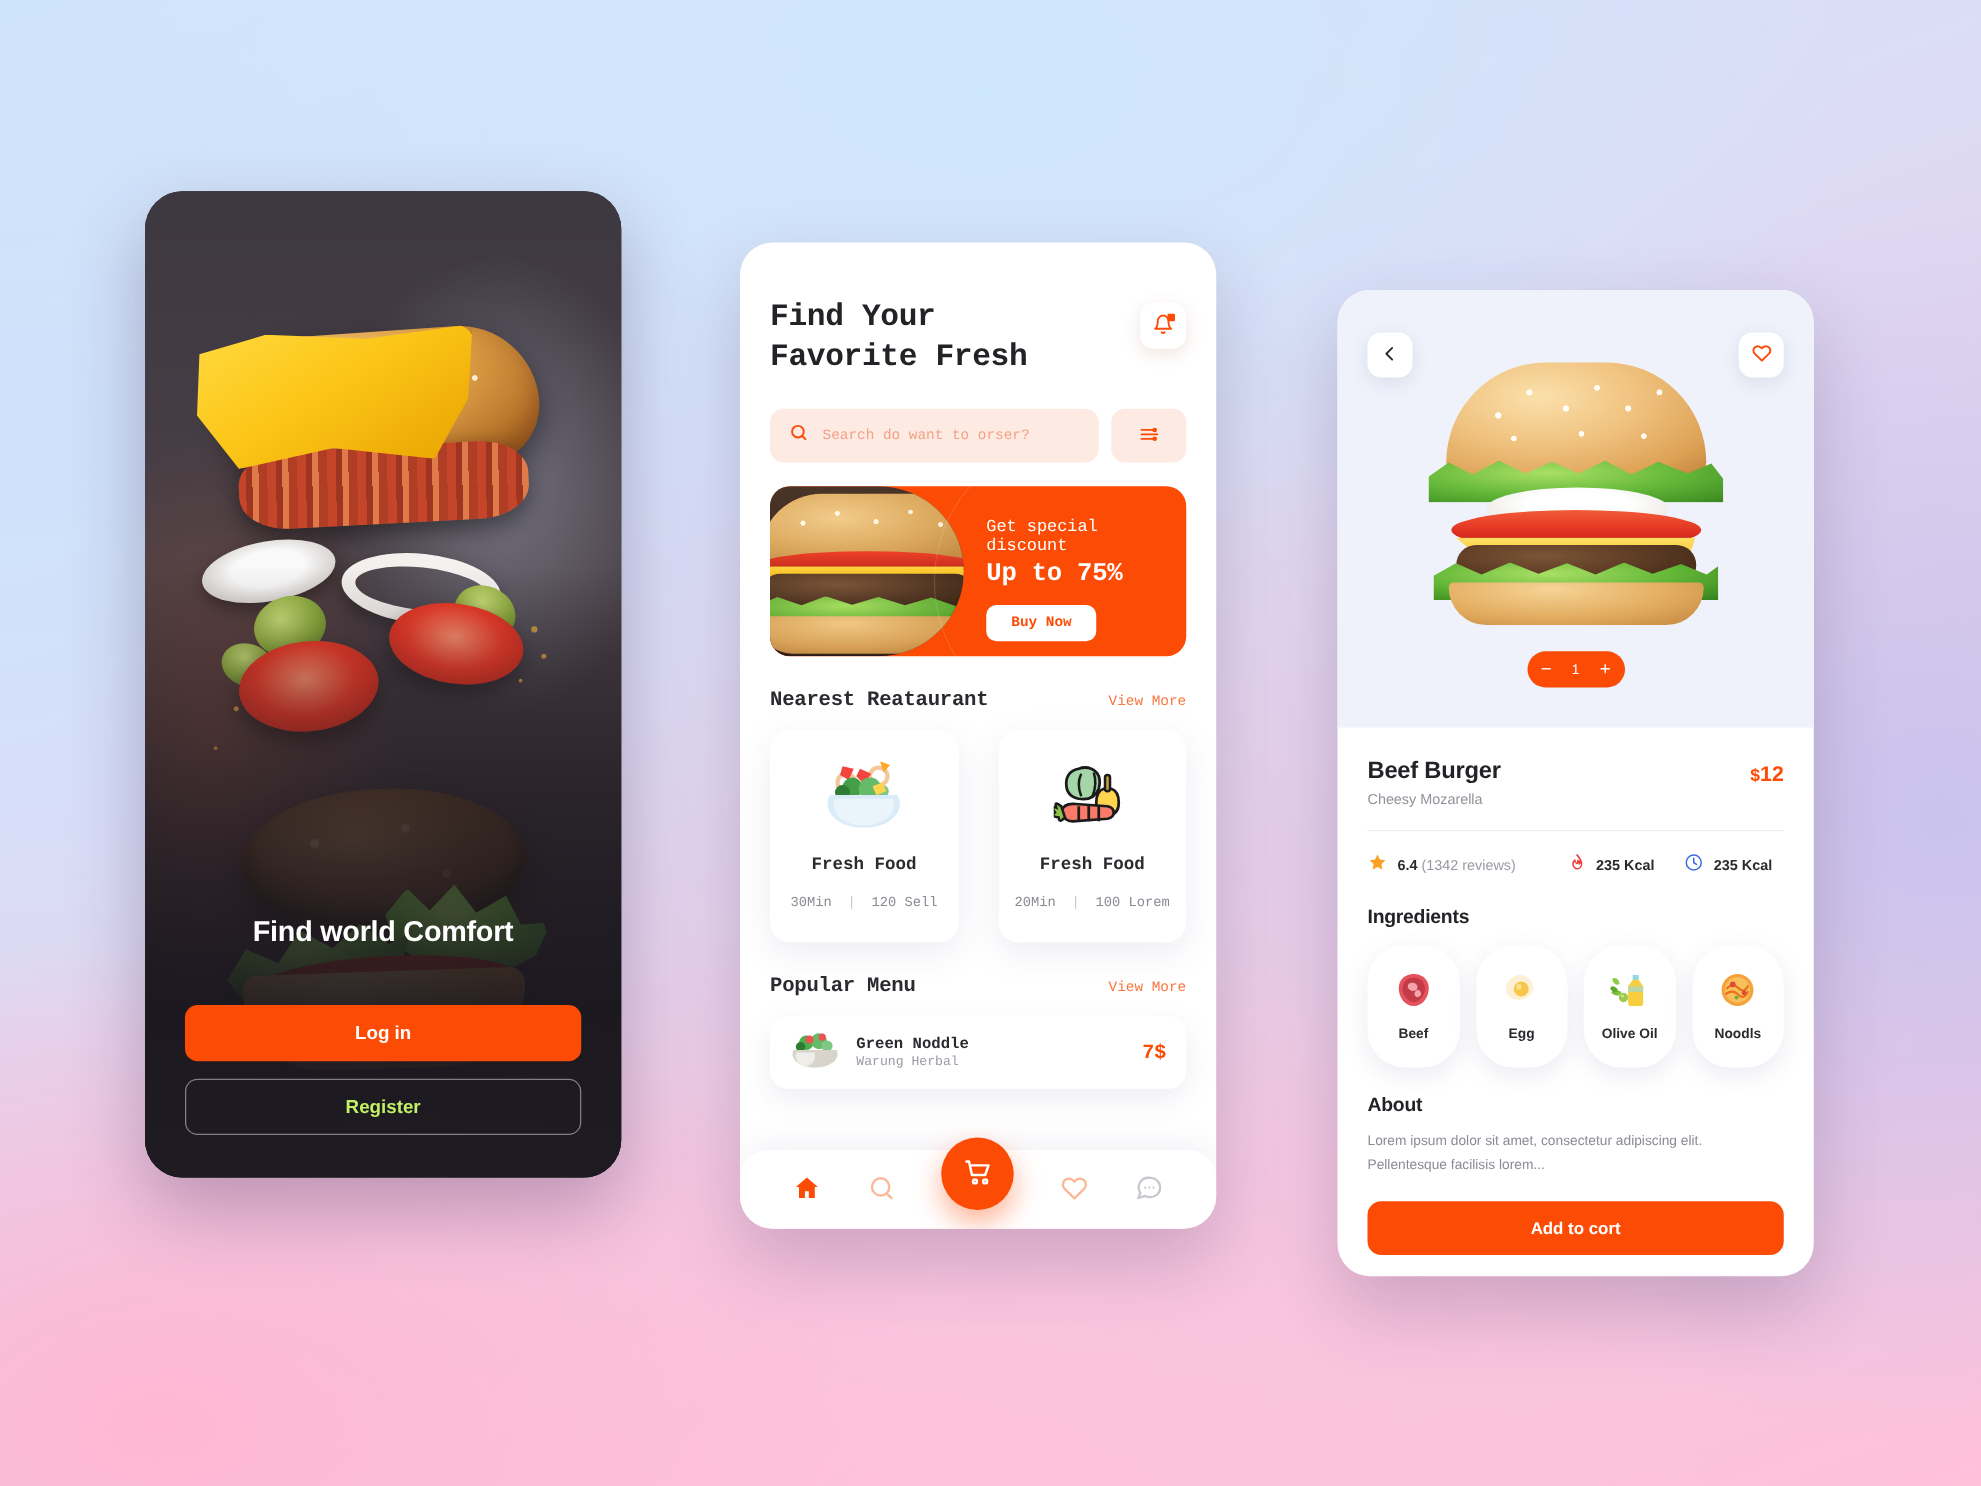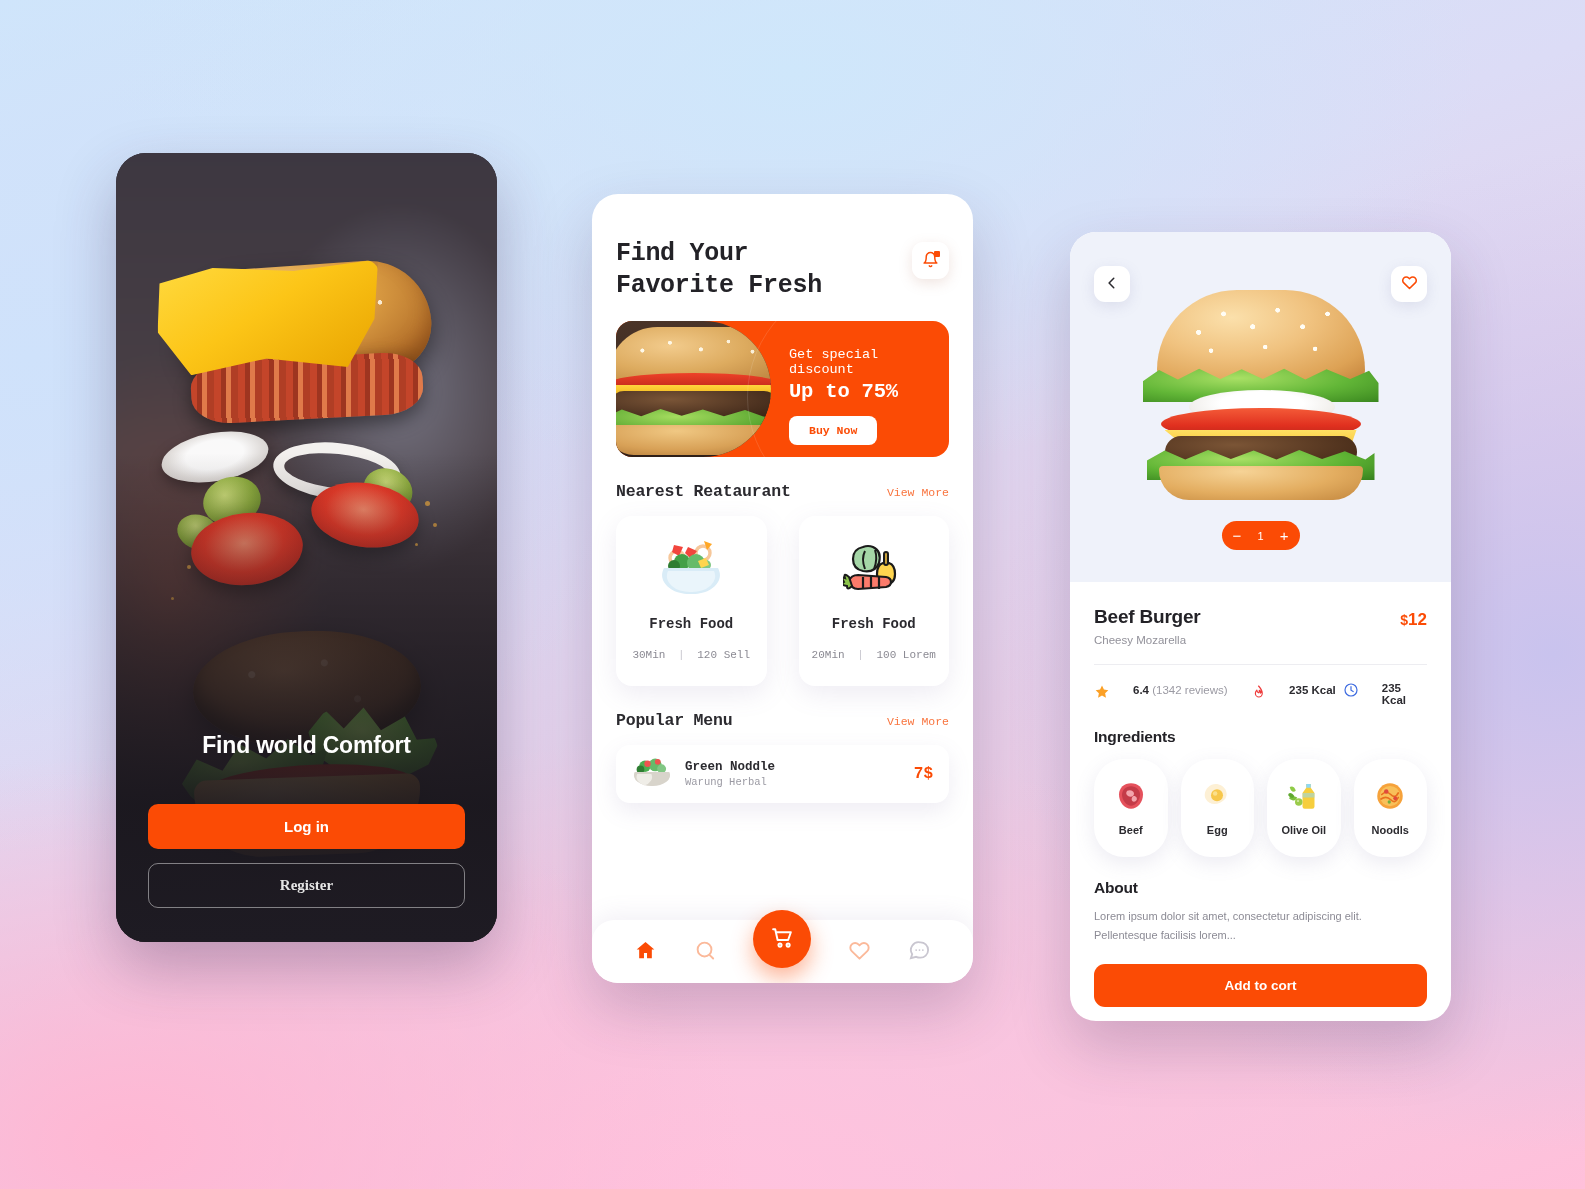--- a/index.html
+++ b/index.html
@@ -118,22 +118,22 @@
   .p1-content { position:absolute; left:0; right:0; bottom:0; padding:0 32px 34px; text-align:center; }
   .p1-title { color:#fff; font-size:23px; font-weight:700; letter-spacing:-.2px; }
   .p1-sub { color:#b9b4bd; font-size:12.5px; line-height:1.55; margin-top:11px; }
   .btn-login {
     margin-top:45px; display:block; width:100%; height:45px; line-height:45px;
     border-radius:10px; background:#FB4B05; color:#fff; font-size:15px; font-weight:700;
     border:none; cursor:pointer; font-family:inherit;
   }
   .btn-register {
     margin-top:14px; display:block; width:100%; height:45px; line-height:43px;
-    border-radius:10px; background:transparent; color:#e5e5e5; font-size:15px; font-weight:700;
-    border:1px solid rgba(255,255,255,.45); cursor:pointer; font-family:Liberation Serif, serif;
+    border-radius:10px; background:transparent; color:#bef264; font-size:15px; font-weight:700;
+    border:1px solid rgba(255,255,255,.45); cursor:pointer; font-family:Liberation Sans, sans-serif;
   }
 
   
   .phone2 {
     position:absolute; left:592px; top:194px; width:381px; height:789px;
     border-radius:26px; background:#fff; overflow:hidden;
     box-shadow:0 26px 60px rgba(60,40,80,.22);
   }
   .p2-scroll { position:absolute; inset:0; padding:44px 24px 0;font-family:Liberation Mono, monospace; }
   .p2-head { display:flex; align-items:flex-start; justify-content:space-between; }
@@ -282,21 +282,21 @@
     padding:0; font-family:inherit; }
   .stepVal { color:#fff; font-size:11px; font-weight:500; }
   .p3-body { padding:24px 24px 0; }
   .p3-titleRow { display:flex; align-items:flex-start; justify-content:space-between; }
   .p3-name { font-size:19px; font-weight:700; color:#232227; letter-spacing:-.2px; }
   .p3-sub { font-size:11.5px; color:#92919a; margin-top:6px; }
   .p3-price { font-size:17px; font-weight:700; color:#FB4B05; margin-top:4px; }
   .p3-price .cur { font-size:14px; }
   .p3-divider { height:1px; background:#ededf1; margin:18px 0 0; }
   .statsRow { display:flex; align-items:center; margin-top:17px; }
-  .stat { display:flex; gap:23px; }
+  .stat { display:flex; align-items:center; gap:8px; }
   .stat:nth-child(1){ width:48%; }
   .stat:nth-child(2){ width:28%; }
   .statTxt { font-size:11.5px; font-weight:700; color:#2b2a2f; }
   .statTxt .muted { color:#9b9aa3; font-weight:400; }
   .h2 { font-size:15.5px; font-weight:700; color:#232227; margin-top:22px; letter-spacing:-.2px; }
   .ingRow { display:flex; gap:13px; margin-top:13px; }
   .ingCard {
     flex:1; height:98px; border-radius:30px; background:#fff; box-shadow:0 6px 20px rgba(120,110,160,.14);
     display:flex; flex-direction:column; align-items:center; justify-content:center; gap:9px; cursor:pointer;
   }
@@ -359,20 +359,42 @@
           <span>
             <svg width="17" height="19" viewBox="0 0 24 24" fill="none" stroke="#FB4B05" stroke-width="2.1" stroke-linecap="round" stroke-linejoin="round">
               <path d="M18 8A6 6 0 0 0 6 8c0 7-3 9-3 9h18s-3-2-3-9"></path>
               <path d="M13.7 21a2 2 0 0 1-3.4 0"></path>
             </svg>
           </span>
           <span style="position:absolute;right:9px;top:9px;width:6px;height:6px;background:#FB4B05;border-radius:1px"></span>
         </button>
       </div>
 
+      <div class="searchRow">
+        <div class="searchBox">
+          <span>
+            <svg width="16" height="16" viewBox="0 0 24 24" fill="none" stroke="#FB4B05" stroke-width="2.3" stroke-linecap="round">
+              <circle cx="11" cy="11" r="7"></circle>
+                <path d="M20 20l-3.2-3.2"></path>
+            </svg>
+          </span>
+          <input class="searchInput" type="text" placeholder="Search do want to orser?" style="">
+        </div>
+        <button class="filterBtn">
+          <span>
+            <svg width="19" height="17" viewBox="0 0 24 24" fill="none" stroke="#FB4B05" stroke-width="2" stroke-linecap="round">
+              <path d="M3 7h14"></path>
+                <path d="M3 12h18"></path>
+                <path d="M3 17h14"></path>
+              <circle cx="18" cy="7" r="2.6" fill="#FB4B05" stroke="none"></circle>
+              <circle cx="18" cy="17" r="2.6" fill="#FB4B05" stroke="none"></circle>
+            </svg>
+          </span>
+        </button>
+      </div>
 
       <div class="banner">
         <div class="banner-photo">
           <div class="bp-bun-top"></div>
           <div class="bp-tom"></div>
           <div class="bp-cheese"></div>
           <div class="bp-patty"></div>
           <div class="bp-let"></div>
           <div class="bp-bun-bot"></div>
         </div>

